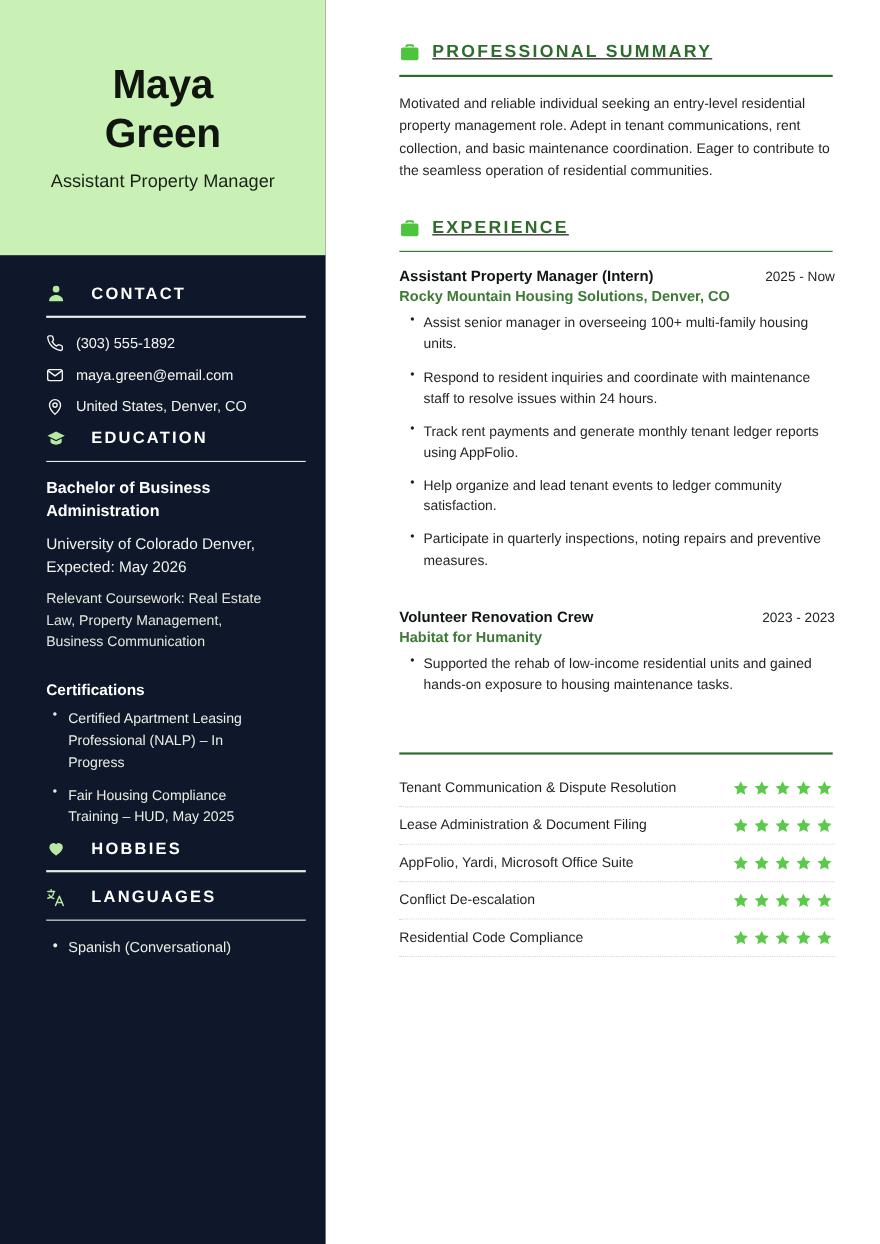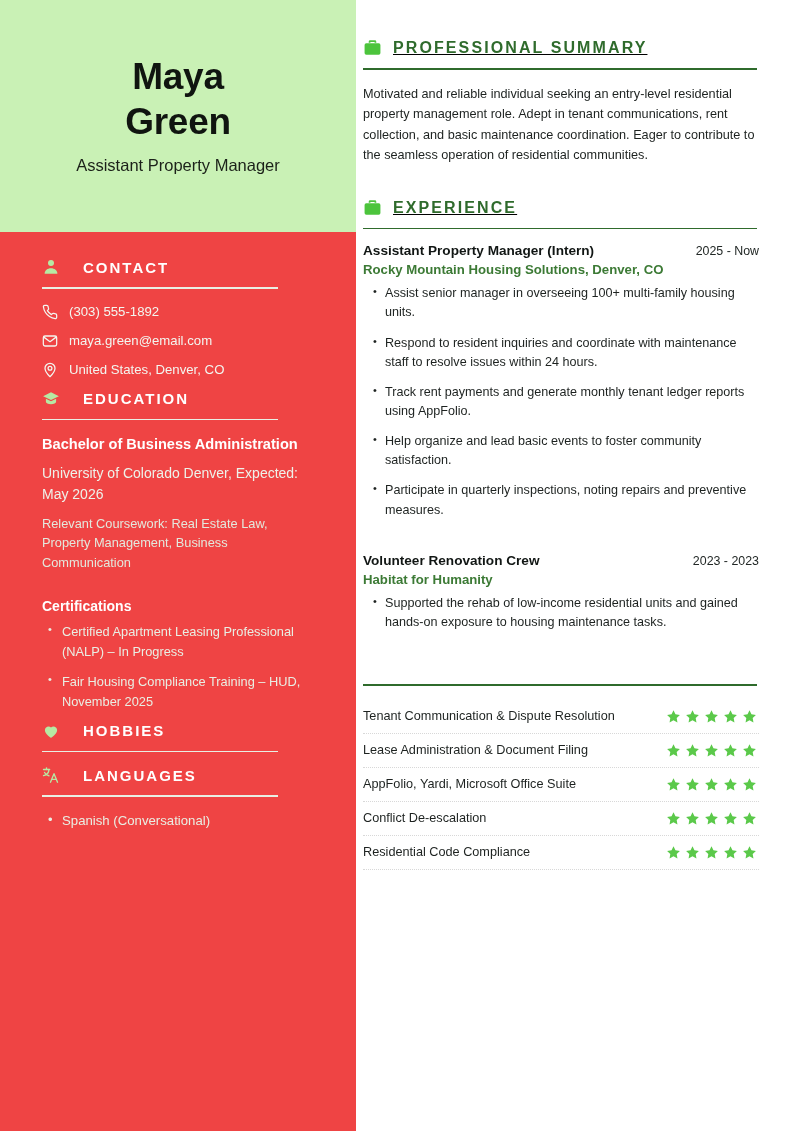--- a/index.html
+++ b/index.html
@@ -16,23 +16,23 @@
     height: 1131px;
     background: #ffffff;
     overflow: hidden;
   }
 
   
   .sidebar {
     position: absolute;
     left: 0;
     top: 0;
-    width: 356px;
+    width: 296px;
     height: 1131px;
-    background: #ef4444;
+    background: #0f172a;
     box-sizing: border-box;
   }
   .side-header {
     width: 100%;
     height: 232px;
     background: #c9f1b5;
     box-sizing: border-box;
     display: flex;
     flex-direction: column;
     align-items: center;
@@ -327,21 +327,21 @@
         </div>
         <div class="side-rule"></div>
 
         <div class="edu-degree">Bachelor of Business Administration</div>
         <div class="edu-school">University of Colorado Denver, Expected: May 2026</div>
         <div class="edu-course">Relevant Coursework: Real Estate Law, Property Management, Business Communication</div>
 
         <div class="cert-title">Certifications</div>
         <ul class="side-list">
           <li>Certified Apartment Leasing Professional (NALP) – In Progress</li>
-          <li>Fair Housing Compliance Training – HUD, November 2025</li>
+          <li>Fair Housing Compliance Training – HUD, May 2025</li>
         </ul>
       </div>
 
       <div class="side-section">
         <div class="side-head-row">
           <span>
             <svg class="s-icon" viewBox="0 0 24 24" fill="#b7e9a3">
               <path d="M12 21s-8.2-5-8.2-10.4A4.9 4.9 0 0 1 12 7.3a4.9 4.9 0 0 1 8.2 3.3C20.2 16 12 21 12 21z"></path>
             </svg>
           </span>
@@ -406,21 +406,21 @@
       <div class="job">
         <div class="job-head">
           <span class="job-role">Assistant Property Manager (Intern)</span>
           <span class="job-dates">2025 - Now</span>
         </div>
         <div class="job-company">Rocky Mountain Housing Solutions, Denver, CO</div>
         <ul class="job-list">
           <li>Assist senior manager in overseeing 100+ multi-family housing units.</li>
           <li>Respond to resident inquiries and coordinate with maintenance staff to resolve issues within 24 hours.</li>
           <li>Track rent payments and generate monthly tenant ledger reports using AppFolio.</li>
-          <li>Help organize and lead basic events to foster community satisfaction.</li>
+          <li>Help organize and lead tenant events to ledger community satisfaction.</li>
           <li>Participate in quarterly inspections, noting repairs and preventive measures.</li>
         </ul>
       </div>
 
       <div class="spacer-exp"></div>
 
       <div class="job">
         <div class="job-head">
           <span class="job-role">Volunteer Renovation Crew</span>
           <span class="job-dates">2023 - 2023</span>

